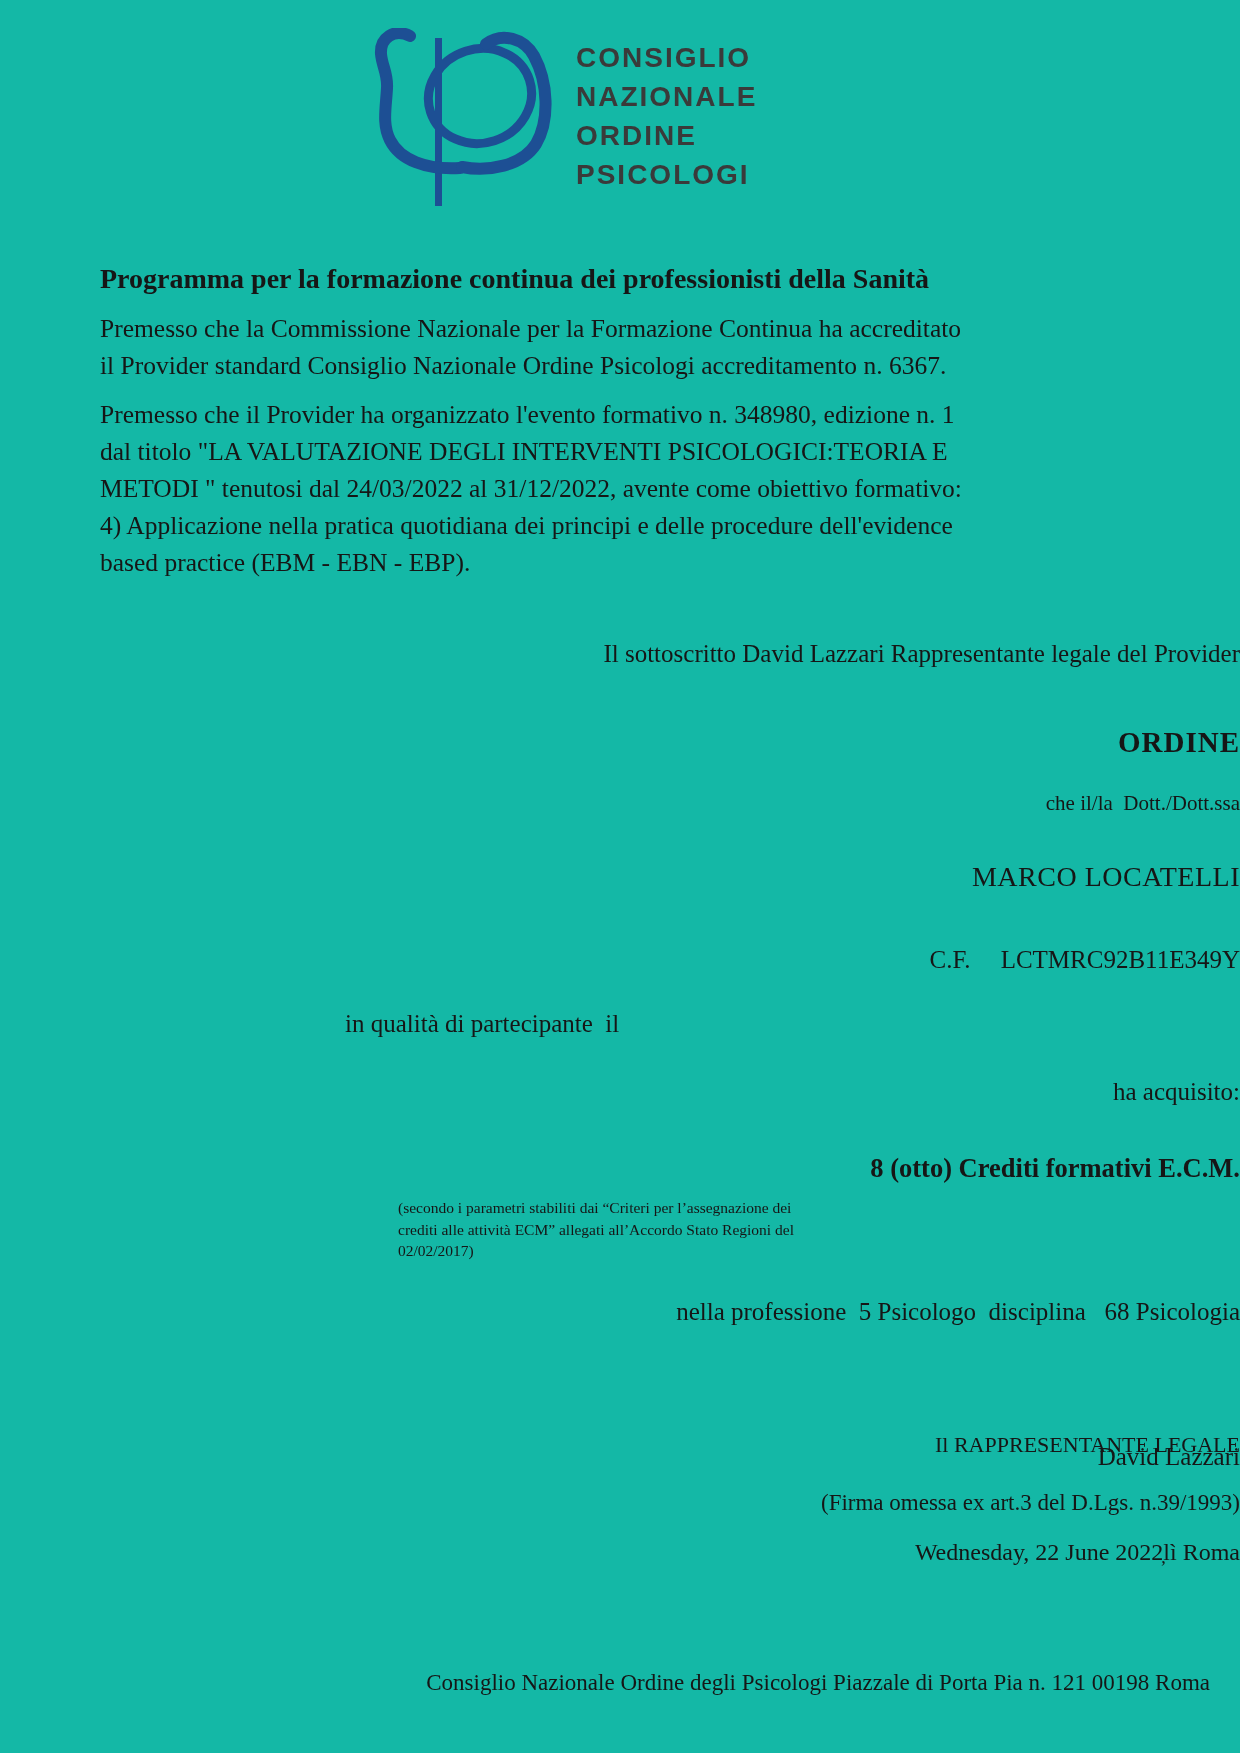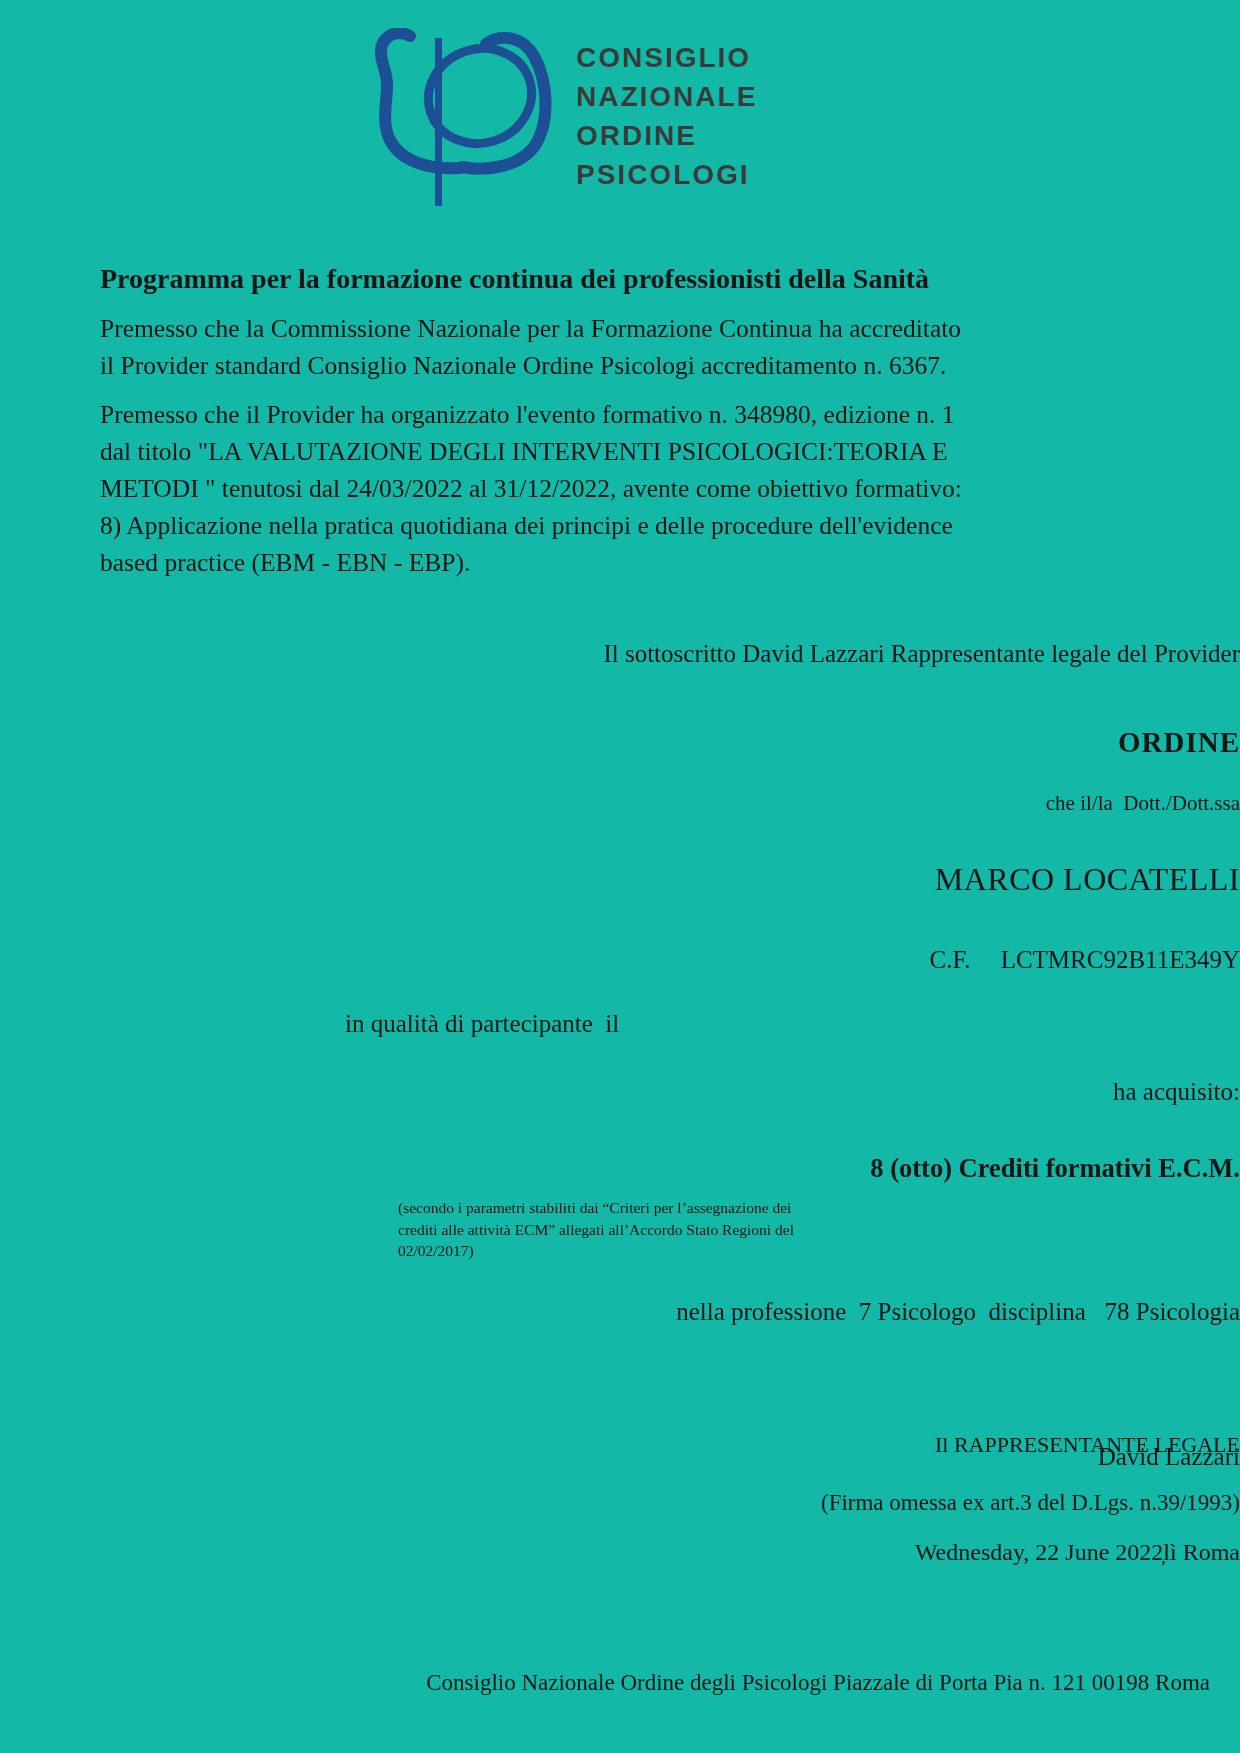--- a/index.html
+++ b/index.html
@@ -61,21 +61,21 @@
     font-size: 25.5px;
     line-height: 37px;
     white-space: nowrap;
   }
   .para-1 { top: 310px; }
   .para-2 { top: 396px; }
 
   .declarant   { top: 640px;  font-size: 25px; }
   .attesta     { top: 726px;  font-size: 29px; font-weight: bold; letter-spacing: 1px; }
   .salutation  { top: 791px;  font-size: 21px; }
-  .participant { top: 861px;  font-size: 32px; letter-spacing: 0.5px; }
+  .participant { top: 861px;  font-size: 28px; letter-spacing: 0.5px; }
   .cf-line     { top: 946px;  font-size: 25px; }
   .cf-value    { margin-left: 30px; }
   .quality     { top: 1010px; left: 345px; font-size: 25px; }
   .acquired    { top: 1078px; font-size: 25px; }
   .credits     { top: 1153px; font-size: 26.5px; font-weight: bold; }
   .credits-note {
     top: 1197px;
     left: 398px;
     width: 450px;
     font-size: 15.5px;
@@ -112,21 +112,21 @@
 
   <div class="abs para para-1">
       <div>Premesso che la Commissione Nazionale per la Formazione Continua ha accreditato</div>
       <div>il Provider standard Consiglio Nazionale Ordine Psicologi accreditamento n. 6367.</div>
     </div>
 
   <div class="abs para para-2">
       <div>Premesso che il Provider ha organizzato l'evento formativo n. 348980, edizione n. 1</div>
       <div>dal titolo "LA VALUTAZIONE DEGLI INTERVENTI PSICOLOGICI:TEORIA E</div>
       <div>METODI " tenutosi dal 24/03/2022 al 31/12/2022, avente come obiettivo formativo:</div>
-      <div>8) Applicazione nella pratica quotidiana dei principi e delle procedure dell'evidence</div>
+      <div>4) Applicazione nella pratica quotidiana dei principi e delle procedure dell'evidence</div>
       <div>based practice (EBM - EBN - EBP).</div>
     </div>
 
   <div class="abs centered declarant">Il sottoscritto David Lazzari Rappresentante legale del Provider</div>
 
   <div class="abs centered attesta">ORDINE</div>
 
   <div class="abs centered salutation pre">che il/la  Dott./Dott.ssa</div>
 
   <div class="abs centered participant">MARCO LOCATELLI</div>
@@ -140,21 +140,21 @@
   <div class="abs centered acquired">ha acquisito:</div>
 
   <div class="abs centered credits">8 (otto) Crediti formativi E.C.M.</div>
 
   <div class="abs credits-note">
       <div>(secondo i parametri stabiliti dai “Criteri per l’assegnazione dei</div>
       <div>crediti alle attività ECM” allegati all’Accordo Stato Regioni del</div>
       <div>02/02/2017)</div>
     </div>
 
-  <div class="abs centered profession pre">nella professione  7 Psicologo  disciplina   78 Psicologia</div>
+  <div class="abs centered profession pre">nella professione  5 Psicologo  disciplina   68 Psicologia</div>
 
   <div class="abs centered rep-title">Il RAPPRESENTANTE LEGALE</div>
 
   <div class="abs centered rep-name">David Lazzari</div>
 
   <div class="abs centered firma-note">(Firma omessa ex art.3 del D.Lgs. n.39/1993)</div>
 
   <div class="abs centered date-line">Wednesday, 22 June 2022̦lì Roma</div>
 
   <div class="abs centered footer-line">Consiglio Nazionale Ordine degli Psicologi Piazzale di Porta Pia n. 121 00198 Roma</div>

